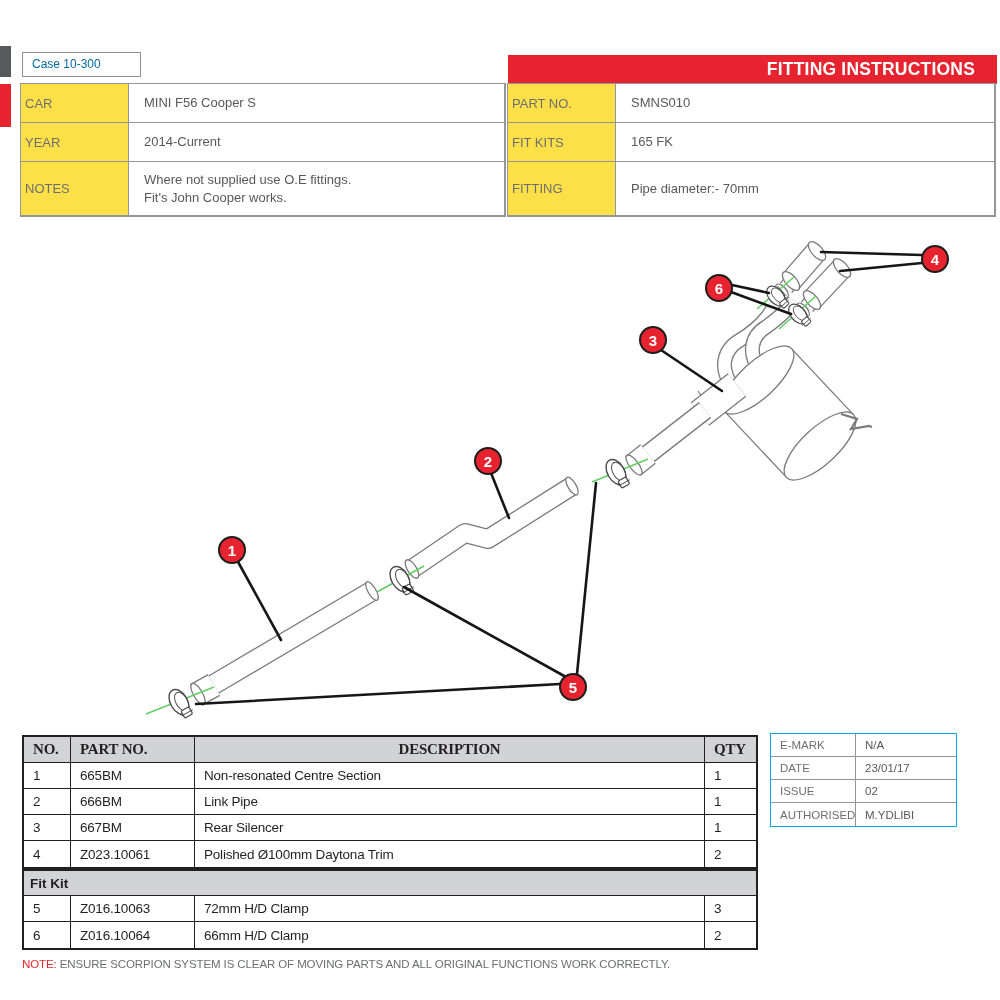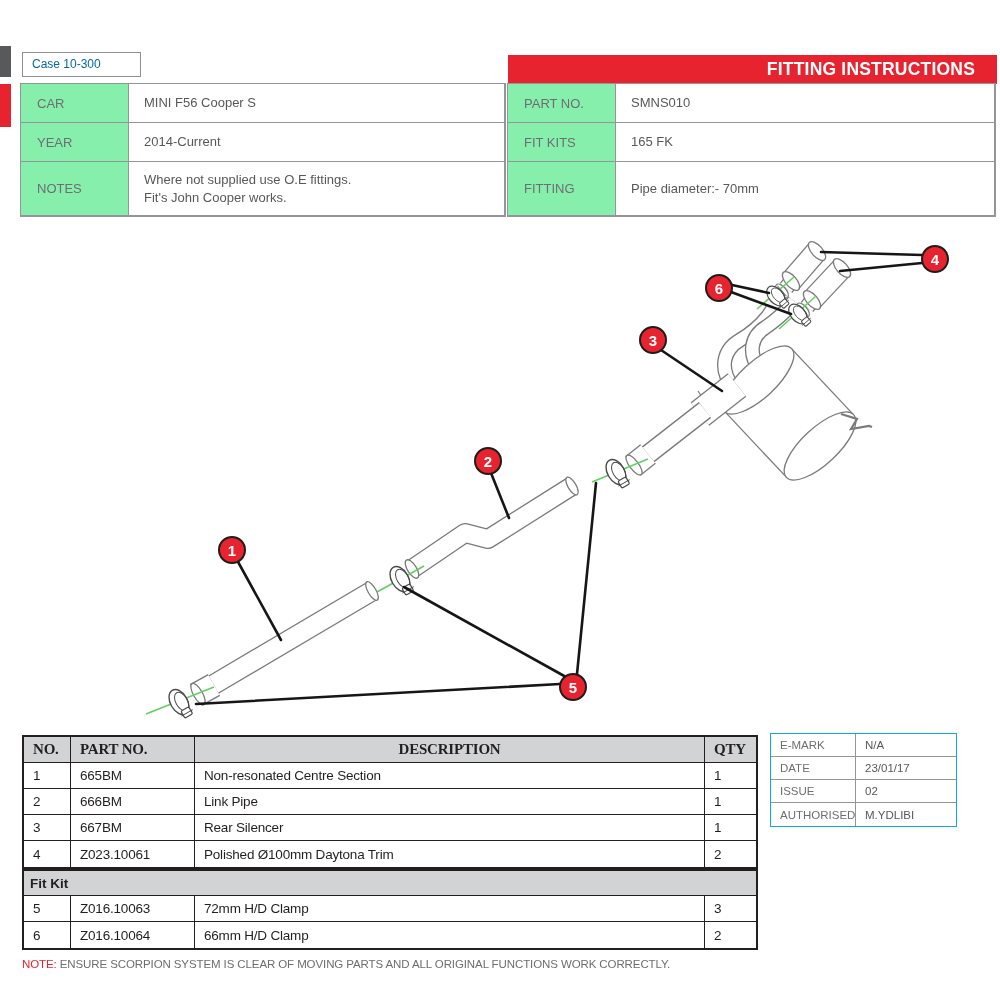--- a/index.html
+++ b/index.html
@@ -23,21 +23,21 @@
     display:flex;align-items:center;justify-content:flex-end;padding-right:22px;box-sizing:border-box;margin-top:27px;
   }
   
   .info-table{position:absolute;top:83px;display:grid;border:1px solid #939598;box-sizing:border-box;}
   .info-left{left:20px;width:486px;grid-template-columns:108px 1fr;}
   .info-right{left:507px;width:489px;grid-template-columns:108px 1fr;}
   .info-table .cell{
     border:1px solid #939598;margin:-1px 0 0 -1px;display:flex;align-items:center;
     font-size:13px;box-sizing:border-box;
   }
-  .info-table .lbl{background:#86efac;color:#6d6e71;padding-left:16px;}
+  .info-table .lbl{background:#fde047;color:#6d6e71;padding-left:4px;}
   .info-table .val{color:#58585a;padding-left:15px;white-space:pre-line;line-height:1.35;}
   .r1{height:40px;} .r2{height:40px;} .r3{height:55px;}
   
   .diagram{position:absolute;left:0;top:228px;width:1000px;height:520px;}
   
   .parts{position:absolute;left:22px;top:735px;width:736px;border:2px solid #231f20;box-sizing:border-box;}
   .prow{display:grid;grid-template-columns:47px 124px 1fr 51px;}
   .prow > div{
     border-right:1px solid #231f20;border-bottom:1px solid #231f20;
     display:flex;align-items:center;box-sizing:border-box;

